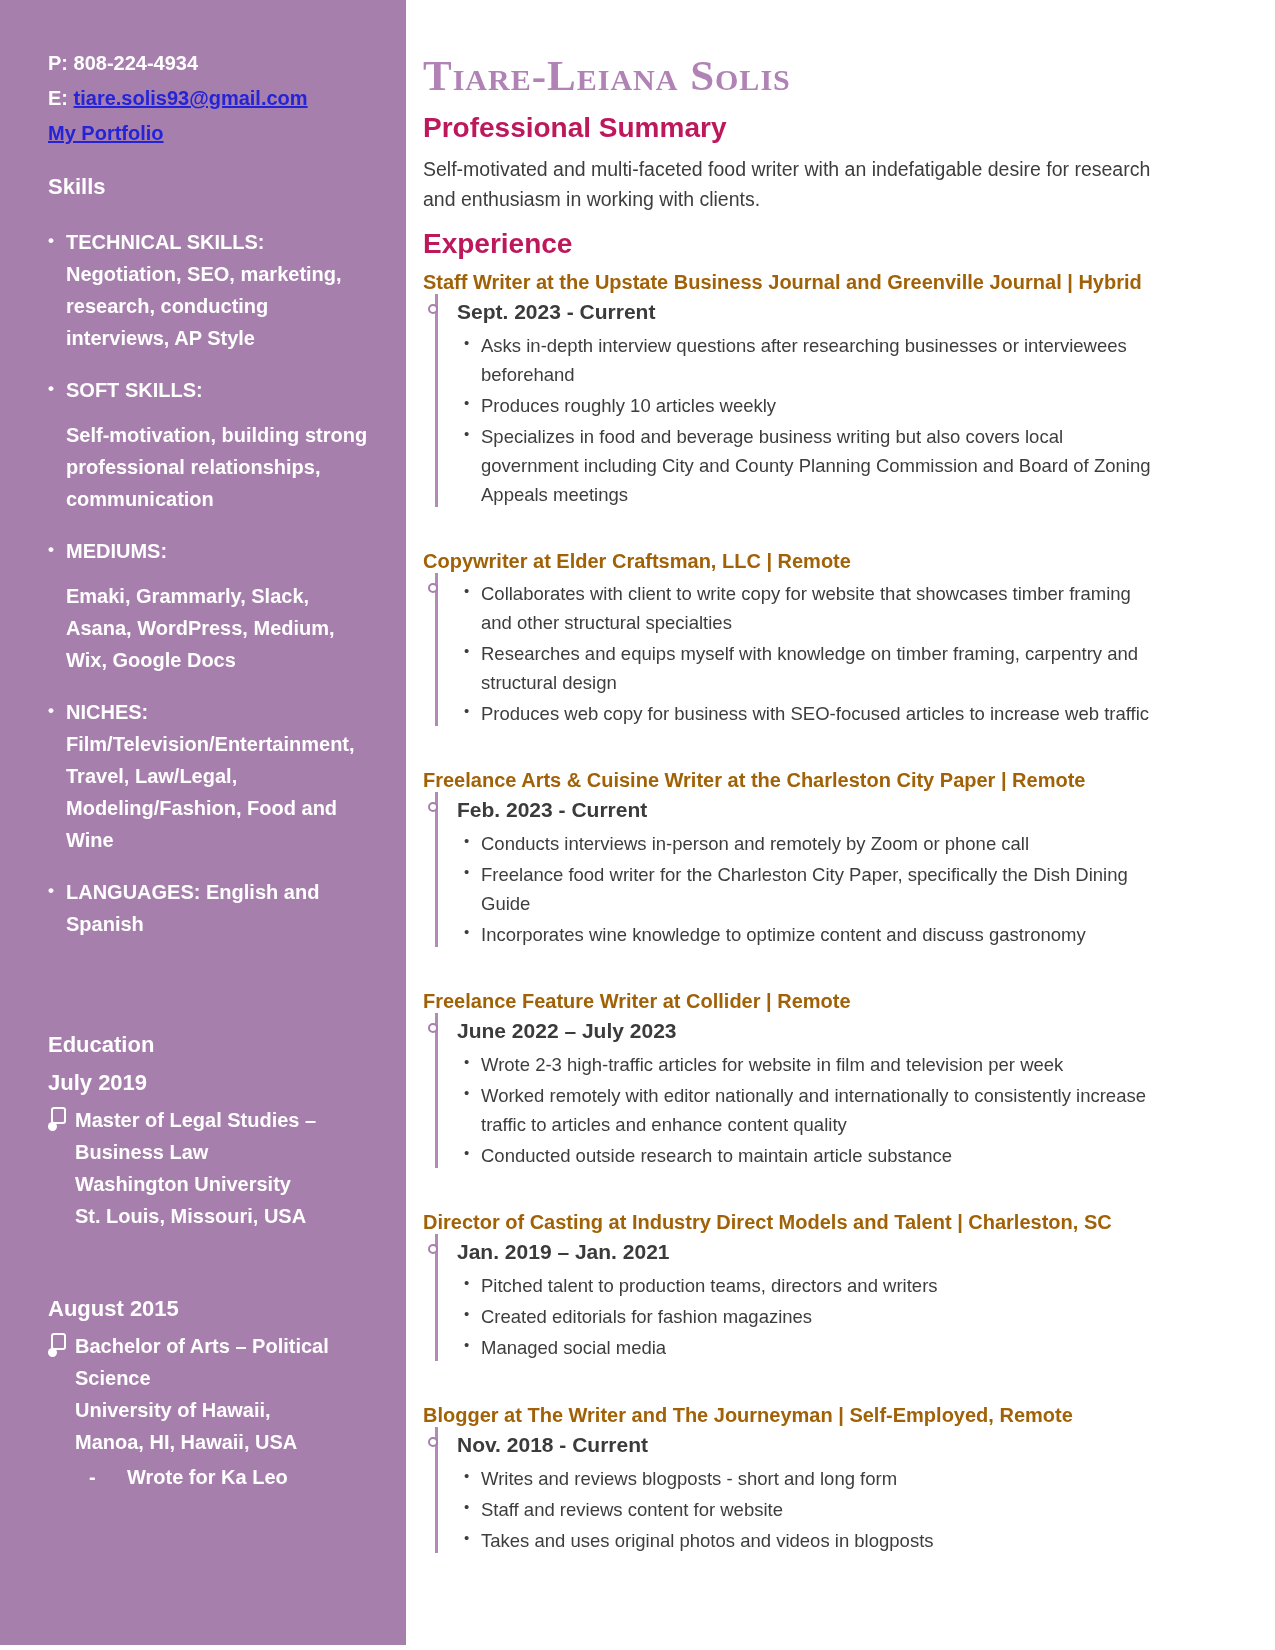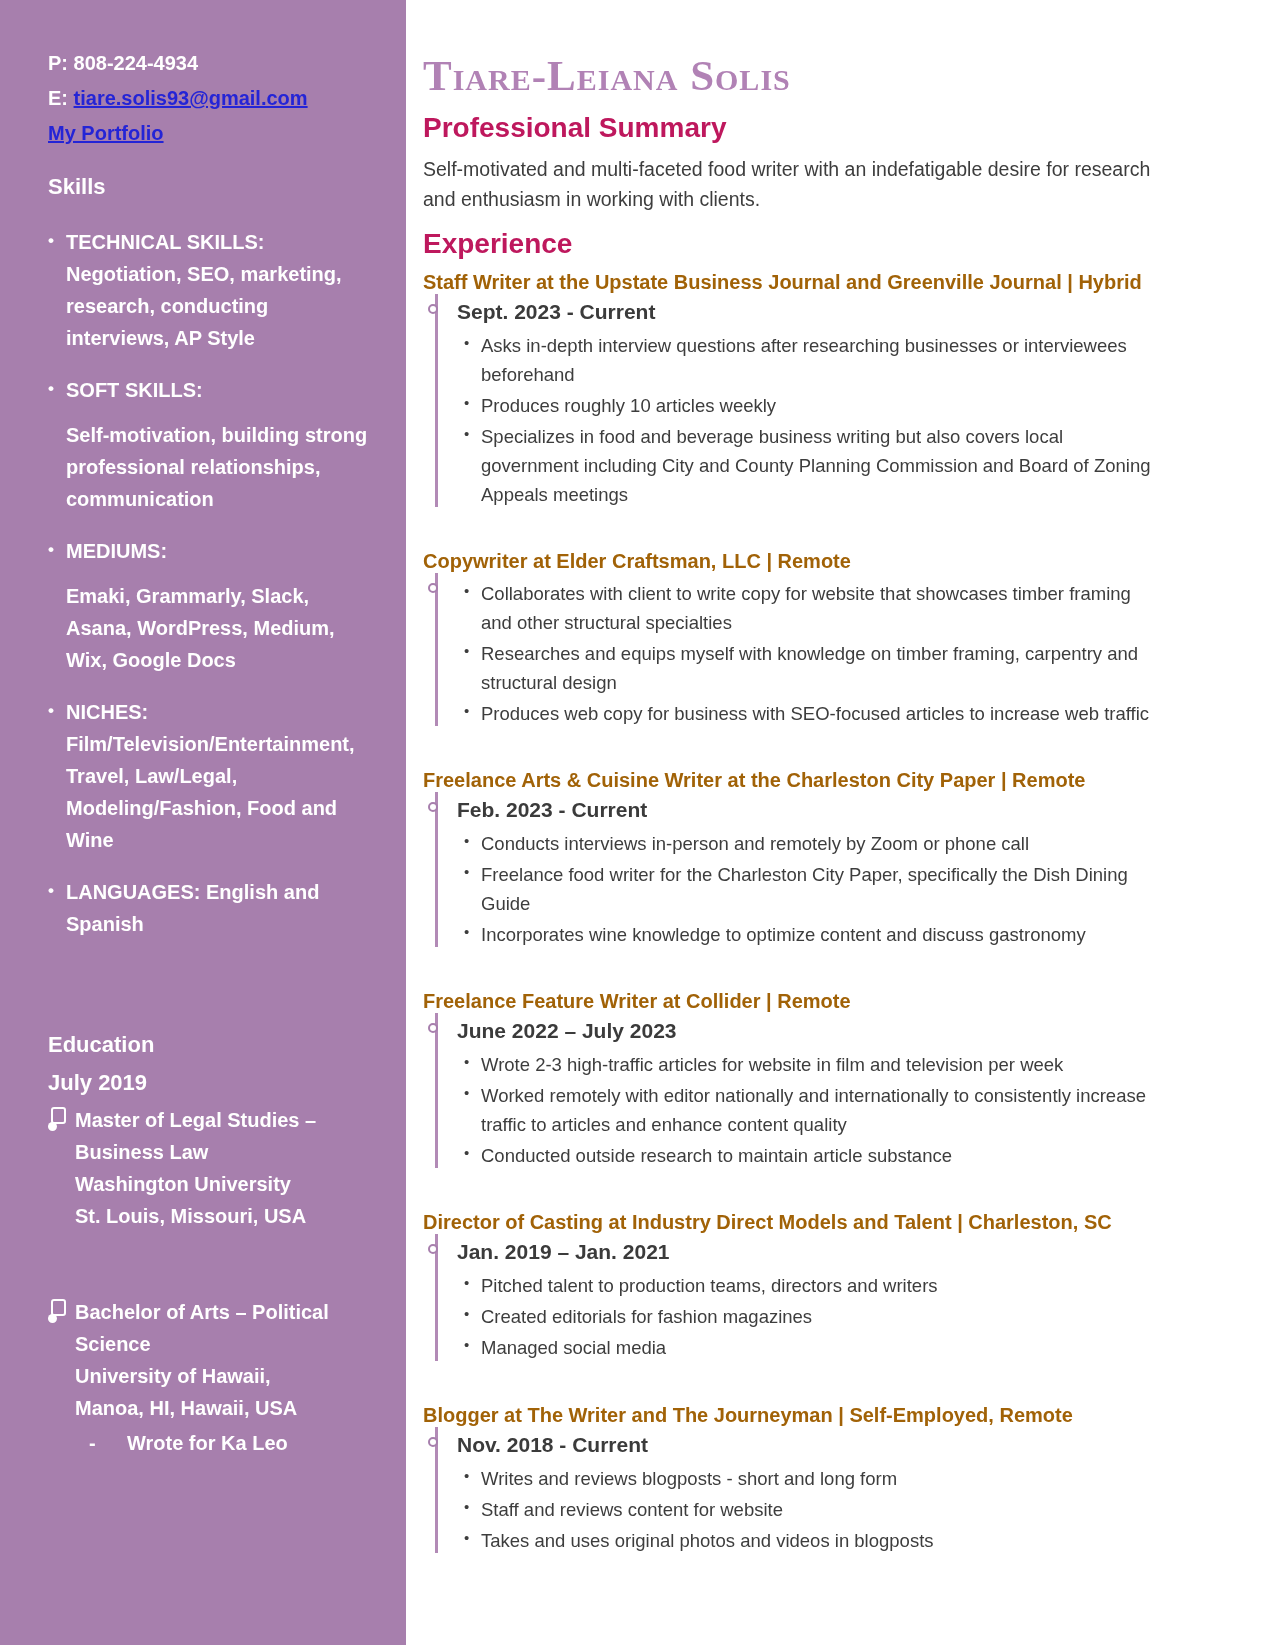--- a/index.html
+++ b/index.html
@@ -127,20 +127,21 @@
       <span class="diploma-icon"></span>
       <div class="edu-lines">
         <div>Master of Legal Studies – Business Law</div>
         <div>Washington University</div>
         <div>St. Louis, Missouri, USA</div>
       </div>
     </div>
   </div>
 
   <div class="edu-entry">
+    <div class="edu-date">August 2015</div>
     <div class="edu-row">
       <span class="diploma-icon"></span>
       <div class="edu-lines">
         <div>Bachelor of Arts – Political Science</div>
         <div>University of Hawaii,</div>
         <div>Manoa, HI, Hawaii, USA</div>
         <div class="edu-note">Wrote for Ka Leo</div>
       </div>
     </div>
   </div>

